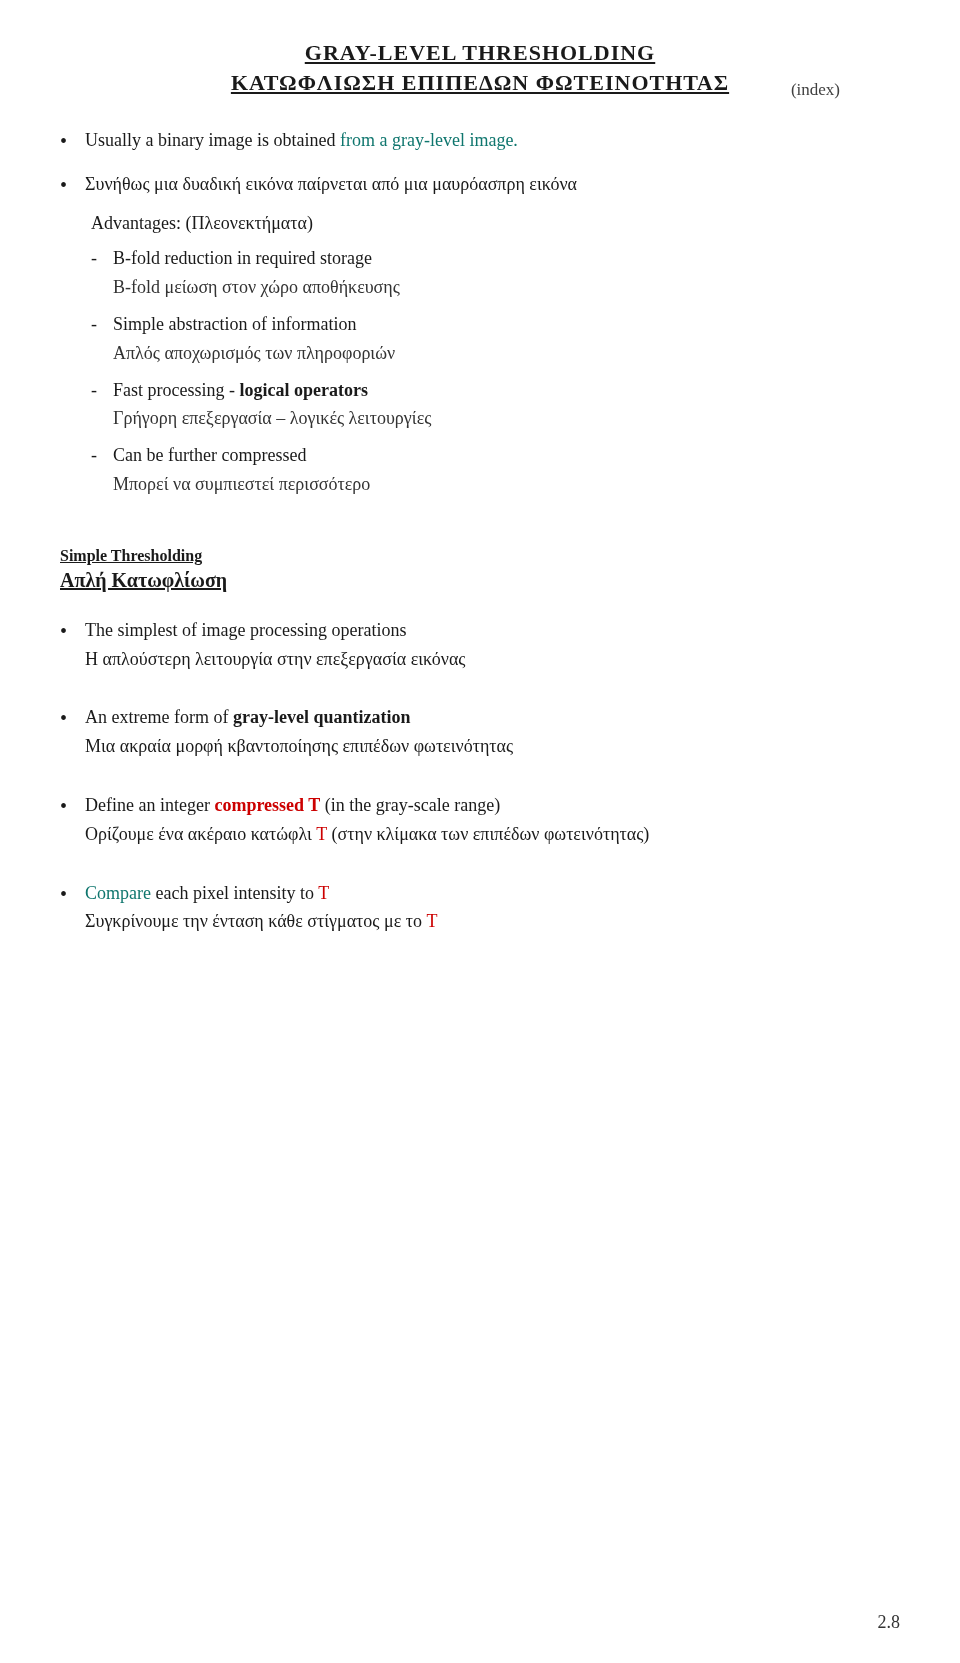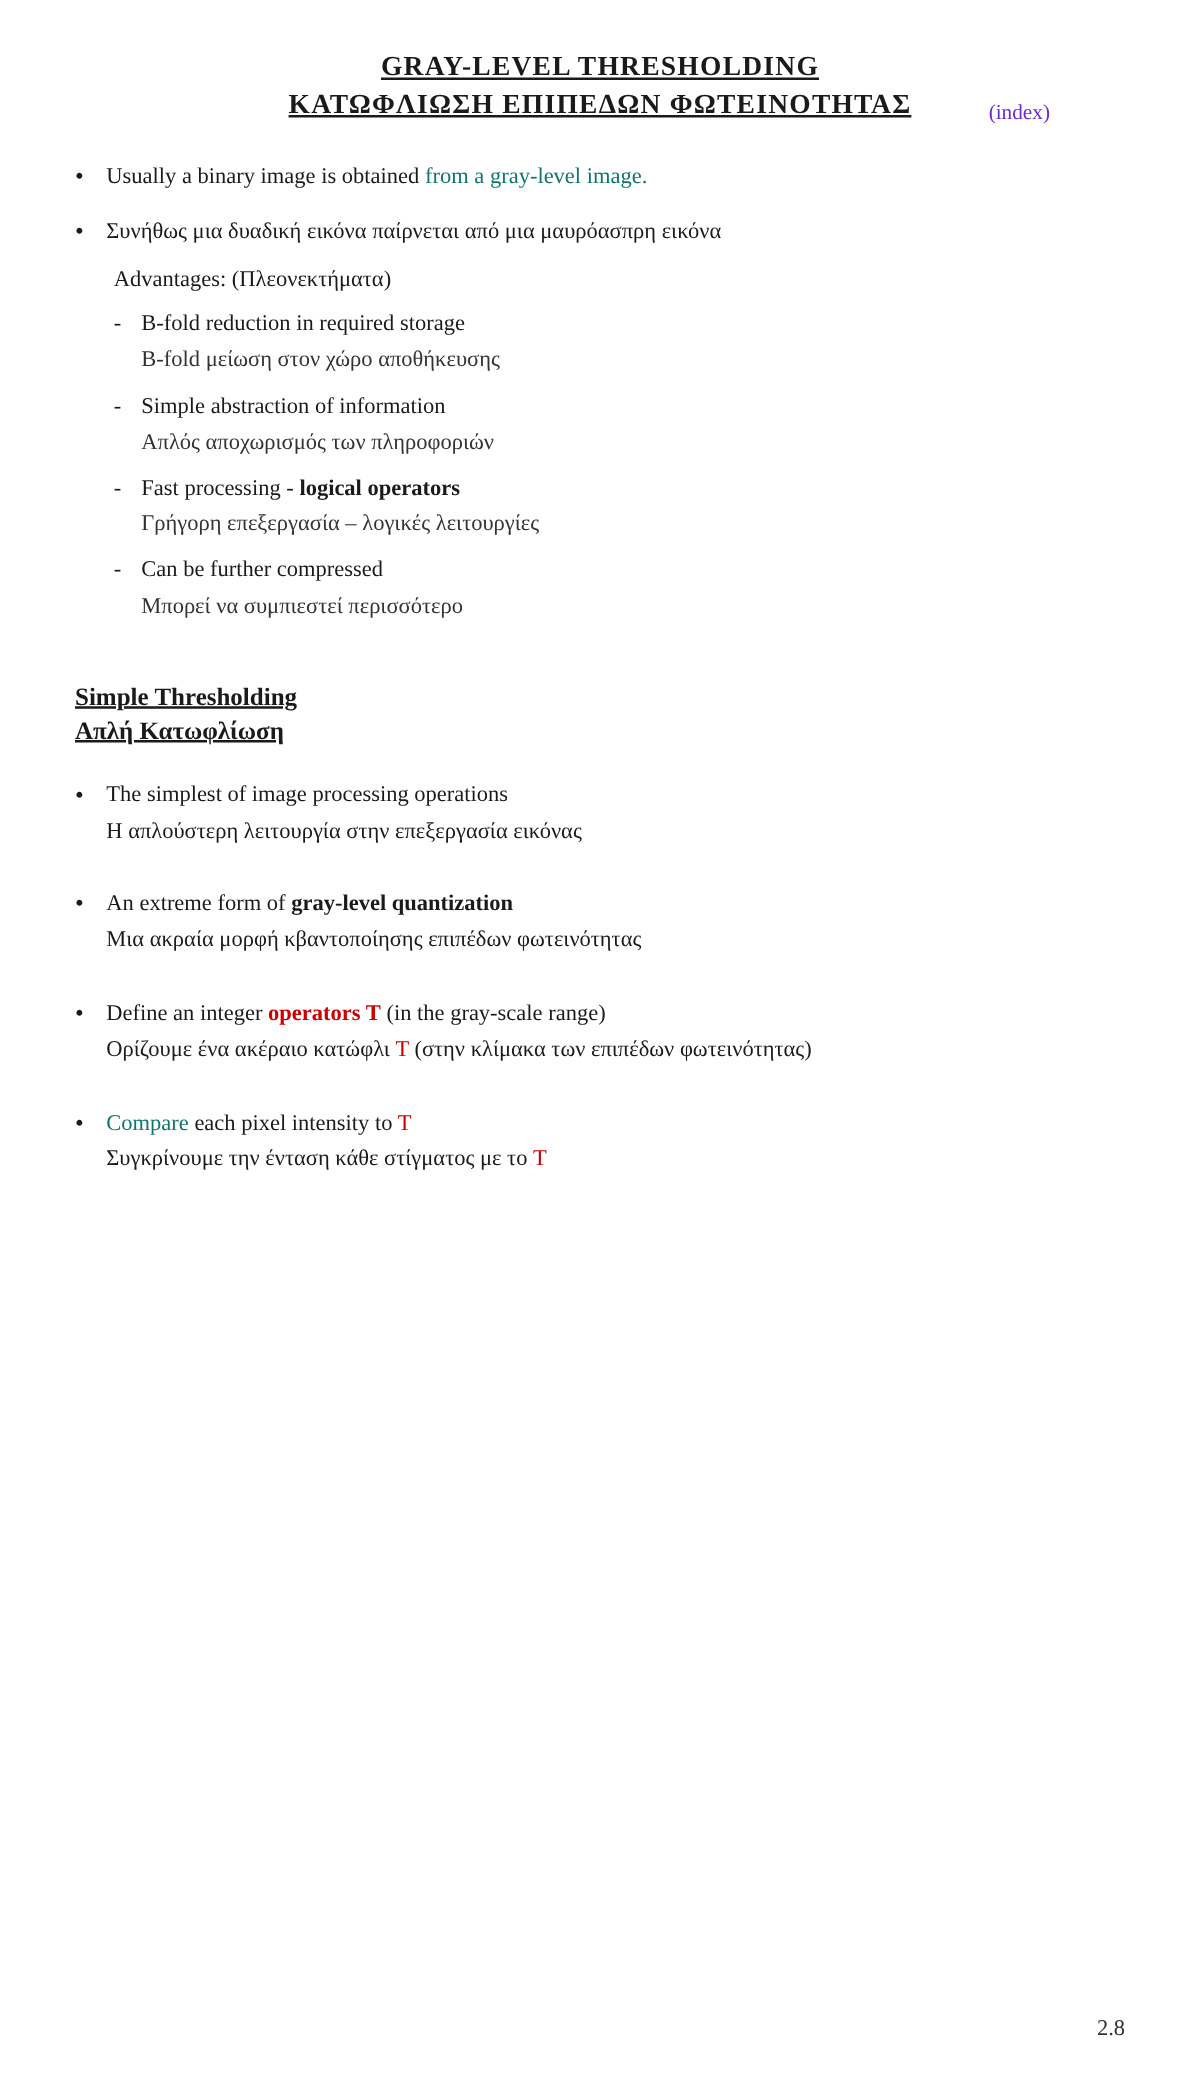--- a/index.html
+++ b/index.html
@@ -35,21 +35,21 @@
       font-weight: bold;
       text-decoration: underline;
       letter-spacing: 1px;
       margin-top: 4px;
     }
 
     .index-link {
       position: absolute;
       top: 40px;
       right: 60px;
-      color: #6d28d9;
+      color: #404040;
       font-size: 17px;
       text-decoration: none;
     }
 
     .content-area {
       margin-top: 20px;
       position: relative;
     }
 
     .bullet-item {
@@ -116,21 +116,21 @@
     .bold-text {
       font-weight: bold;
     }
 
     .section-heading {
       margin-top: 40px;
       margin-bottom: 24px;
     }
 
     .section-heading-line1 {
-      font-size: 20px;
+      font-size: 16px;
       font-weight: bold;
       text-decoration: underline;
       color: #1a1a1a;
     }
 
     .section-heading-line2 {
       font-size: 20px;
       font-weight: bold;
       text-decoration: underline;
       color: #1a1a1a;
@@ -244,21 +244,21 @@
           <span>An extreme form of </span><span class="bold-text">gray-level quantization</span>
         </div>
         <div>Μια ακραία μορφή κβαντοποίησης επιπέδων φωτεινότητας</div>
       </div>
     </div>
 
     <div class="bullet-item section-block">
       <span class="bullet-dot">•</span>
       <div class="bullet-content">
         <div>
-          <span>Define an integer </span><span class="bold-text highlight-red">operators T</span><span> (in the gray-scale range)</span>
+          <span>Define an integer </span><span class="bold-text highlight-red">compressed T</span><span> (in the gray-scale range)</span>
         </div>
         <div>
           <span>Ορίζουμε ένα ακέραιο κατώφλι </span><span class="highlight-red">T</span><span> (στην κλίμακα των επιπέδων φωτεινότητας)</span>
         </div>
       </div>
     </div>
 
     <div class="bullet-item section-block">
       <span class="bullet-dot">•</span>
       <div class="bullet-content">

